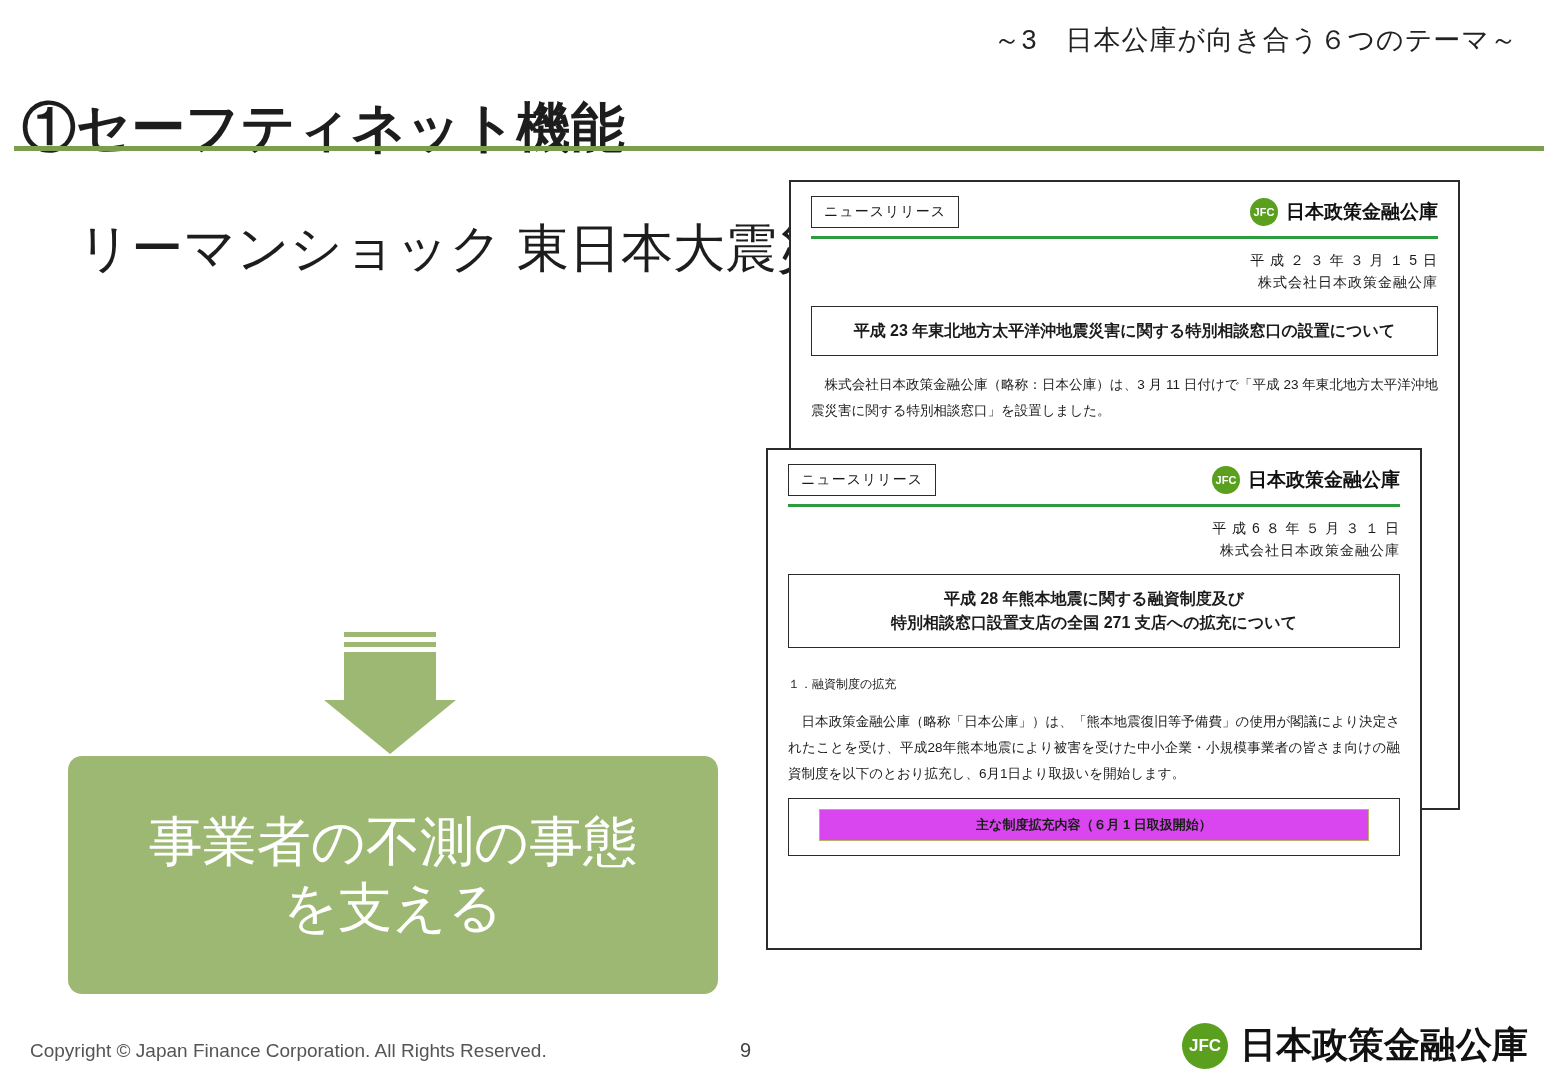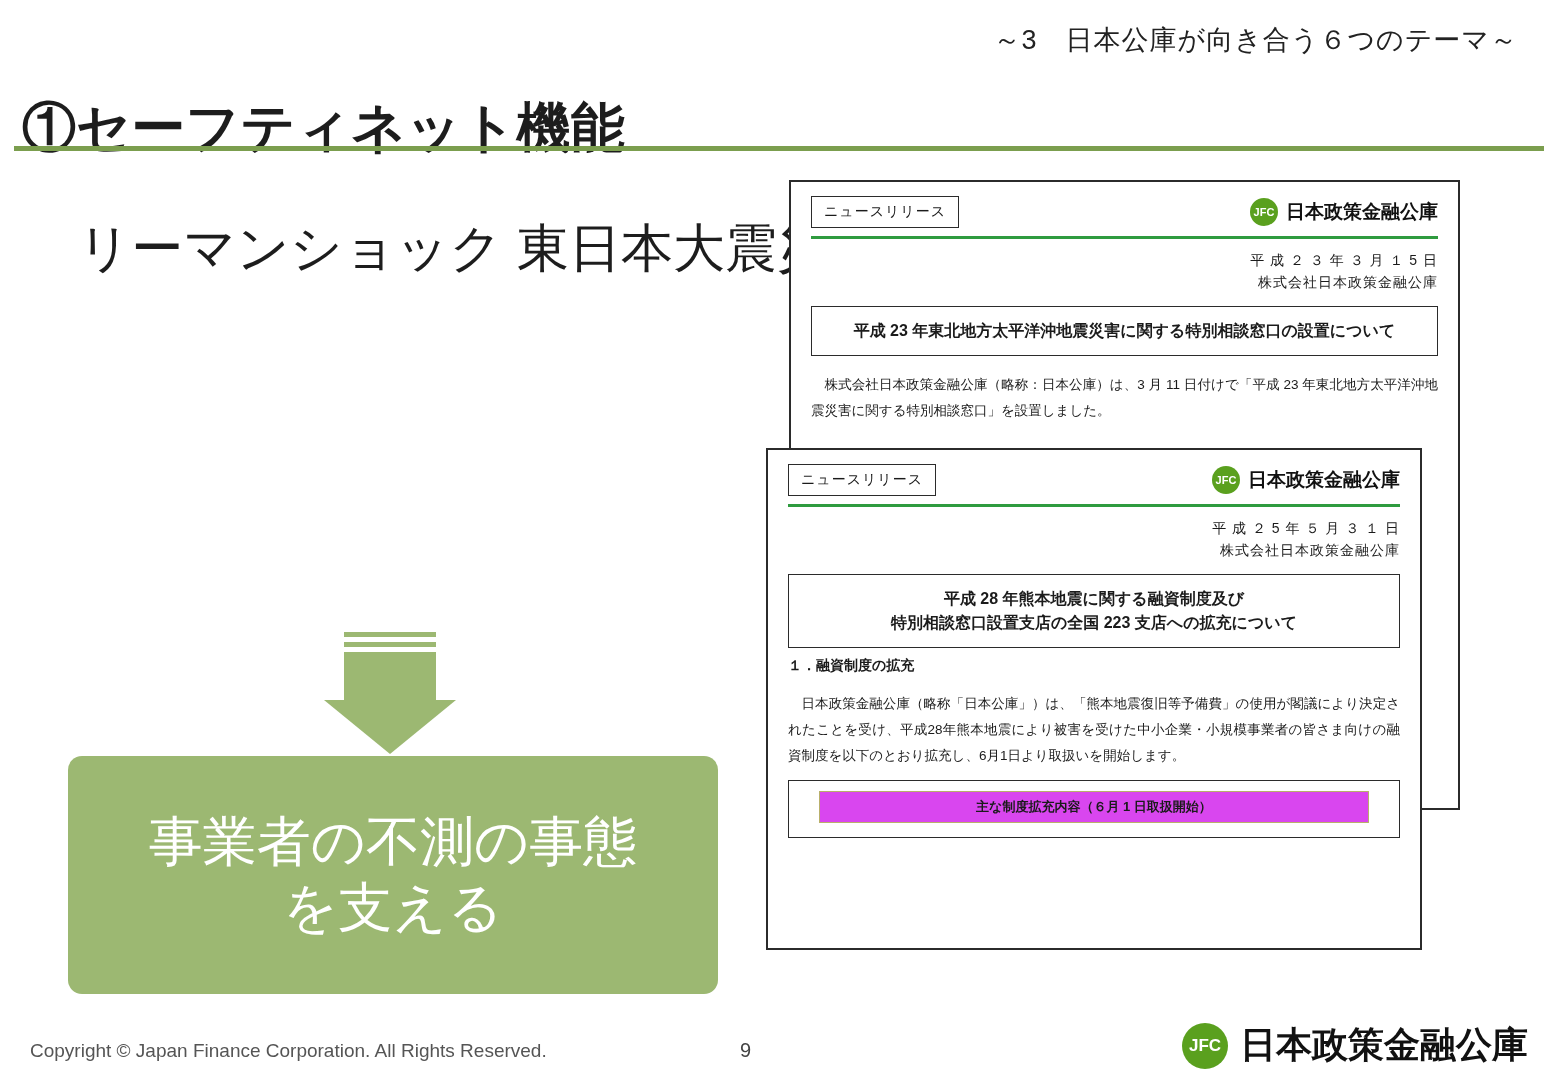--- a/index.html
+++ b/index.html
@@ -201,23 +201,23 @@
     white-space: pre-line;
   }
   .doc-body {
     margin-top: 16px;
     font-size: 13.5px;
     line-height: 1.95;
     text-align: justify;
     white-space: pre-line;
   }
   .sec-title {
-    margin-top: 9px;
-    font-size: 14px;
-    font-weight: bold;
+    margin-top: 28px;
+    font-size: 12px;
+    font-weight: normal;
   }
   .inner-box {
     margin-top: 10px;
     border: 1.5px solid #2b2b2b;
     padding: 10px 12px 14px;
   }
   .yellow-bar {
     background: #d946ef;
     border: 1px solid #b9b06a;
     text-align: center;
@@ -322,24 +322,24 @@
   <div class="doc doc-front">
     <div class="doc-inner">
       <div class="doc-top">
         <div class="tag">ニュースリリース</div>
         <div class="brand">
           <div class="jfc-badge">JFC</div>
           <div class="brand-name">日本政策金融公庫</div>
         </div>
       </div>
       <div class="doc-rule"></div>
-      <div class="doc-date">平 成 ２ 5 年 ５ 月 ３ １ 日
+      <div class="doc-date">平 成 6 ８ 年 ５ 月 ３ １ 日
 株式会社日本政策金融公庫</div>
       <div class="doc-headline">平成 28 年熊本地震に関する融資制度及び
-特別相談窓口設置支店の全国 223 支店への拡充について</div>
+特別相談窓口設置支店の全国 271 支店への拡充について</div>
       <div class="sec-title">１．融資制度の拡充</div>
       <div class="doc-body">　日本政策金融公庫（略称「日本公庫」）は、「熊本地震復旧等予備費」の使用が閣議により決定されたことを受け、平成28年熊本地震により被害を受けた中小企業・小規模事業者の皆さま向けの融資制度を以下のとおり拡充し、6月1日より取扱いを開始します。</div>
       <div class="inner-box">
         <div class="yellow-bar">主な制度拡充内容（６月 1 日取扱開始）</div>
       </div>
     </div>
   </div>
 
   <div class="footer-copy">Copyright © Japan Finance Corporation. All Rights Reserved.</div>
   <div class="page-num">9</div>

